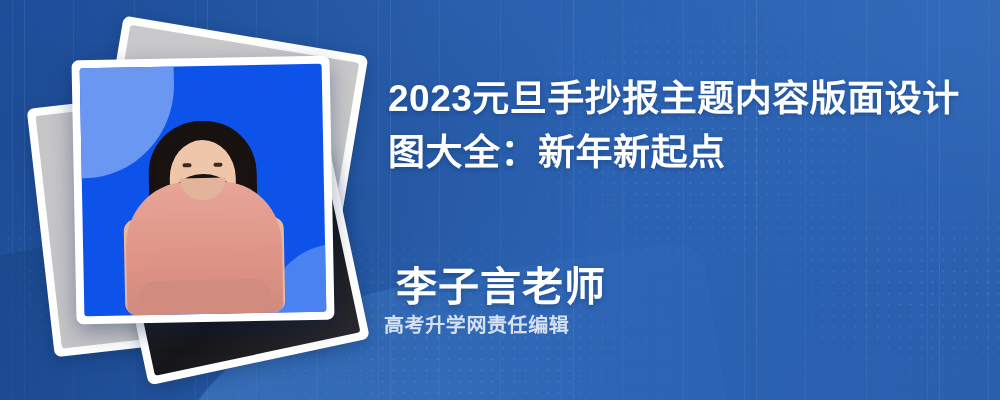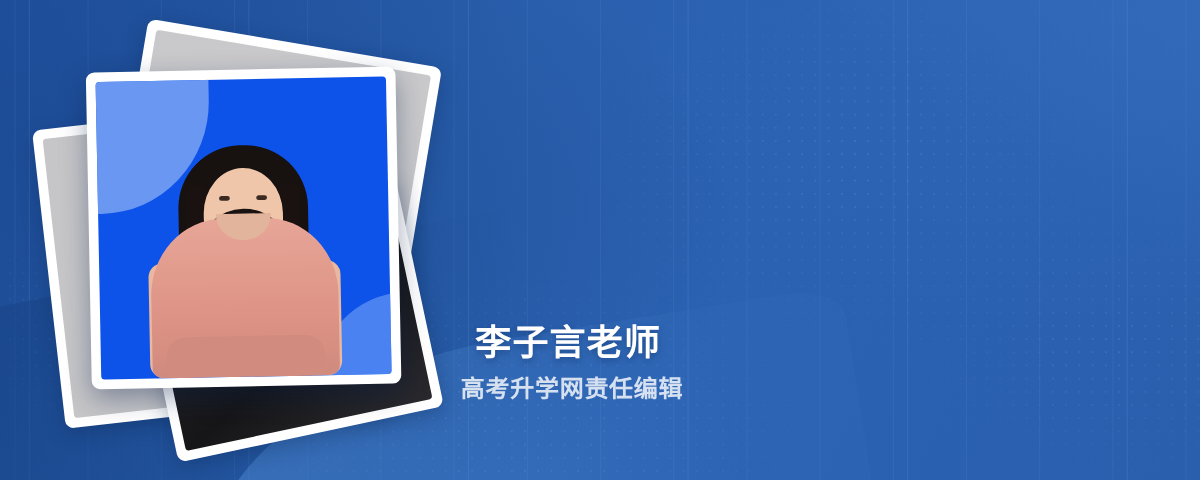--- a/index.html
+++ b/index.html
@@ -320,21 +320,21 @@
   }
   .byline {
     position: absolute;
     left: 8px;
     top: 268px;
     width: 560px;
   }
   .author {
     margin: 0;
     color: #ffffff;
-    font-size: 30px;
+    font-size: 41px;
     font-weight: bold;
     line-height: 38px;
     letter-spacing: 1px;
     text-shadow: 0 2px 5px rgba(10,35,80,0.35);
   }
   .editor-role {
     margin: 6px 0 0 -12px;
     color: rgba(255,255,255,0.80);
     font-size: 20px;
     font-weight: bold;
@@ -388,20 +388,21 @@
           <div class="p-arm-r"></div>
           <div class="p-body"></div>
           <div class="p-waist"></div>
         </div>
       </div>
     </div>
 
   </div>
 
   <div class="text-block">
+    <h1 class="title">2023元旦手抄报主题内容版面设计图大全：新年新起点</h1>
 
     <div class="byline">
       <div class="author">李子言老师</div>
       <div class="editor-role">高考升学网责任编辑</div>
     </div>
   </div>
 
 </div>
 
 </body></html>

